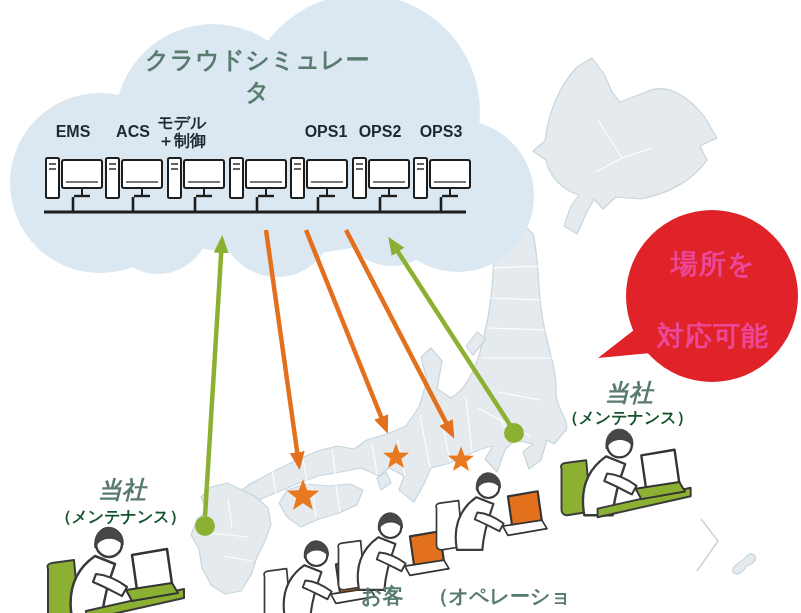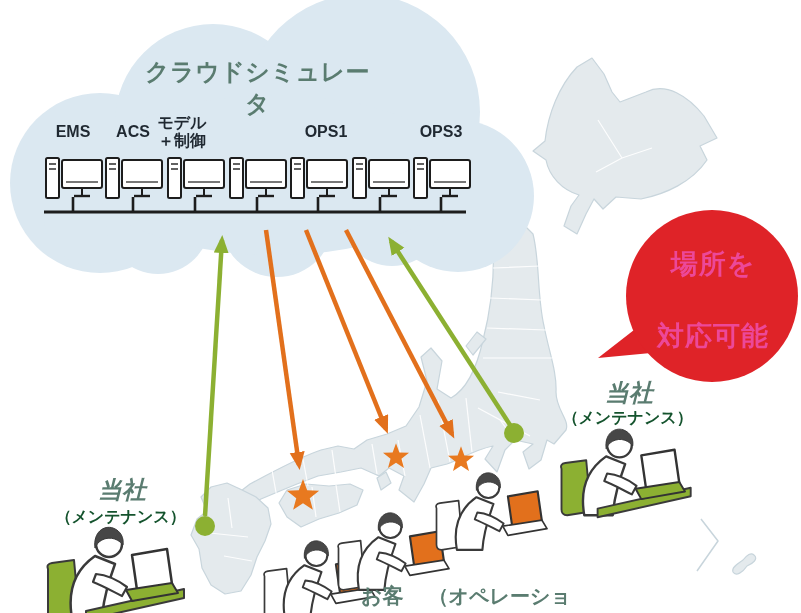--- a/index.html
+++ b/index.html
@@ -2,21 +2,21 @@
 <html><head>
 <meta charset="utf-8">
 <style>
   html,body{margin:0;padding:0;background:#fff;}
   .stage{
     position:relative;width:801px;height:613px;overflow:hidden;background:#ffffff;
     font-family:"Liberation Sans","DejaVu Sans",sans-serif;
   }
   .stage svg.gfx{position:absolute;left:0;top:0;}
   .lbl{position:absolute;display:flex;align-items:center;justify-content:center;text-align:center;}
-  .cloud-title{left:135px;top:72px;width:245px;height:32px;font-size:24px;font-weight:bold;color:#5a7c70;letter-spacing:.5px;}
+  .cloud-title{left:135px;top:60px;width:245px;height:32px;font-size:24px;font-weight:bold;color:#5a7c70;letter-spacing:.5px;}
   .unit-lbl{top:112px;width:72px;height:40px;font-size:16px;font-weight:bold;color:#1f2831;white-space:pre-line;line-height:1.12;}
   .u0{left:37px}.u1{left:97px}.u2{left:146px}.u3{left:221px}.u4{left:290px}.u5{left:344px}.u6{left:405px}
   .bubble-line{left:627px;width:172px;height:34px;font-size:27px;font-weight:bold;color:#ec4899;letter-spacing:1px;}
   .b1{top:247px}.b2{top:283px}.b3{top:319px}
   .teal-main{font-size:24px;font-weight:bold;color:#5a7c70;font-style:italic;}
   .teal-sub{font-size:16px;font-weight:bold;color:#14532d;}
   .ml-1{left:76px;top:477px;width:92px;height:26px;}
   .ml-2{left:38px;top:506px;width:165px;height:22px;}
   .mr-1{left:583px;top:380px;width:92px;height:26px;}
   .mr-2{left:545px;top:407px;width:165px;height:22px;}
@@ -184,20 +184,21 @@
     </g>
   </svg>
 
   <div class="lbl cloud-title">クラウドシミュレータ</div>
 
   <div class="lbl unit-lbl u0">EMS</div>
   <div class="lbl unit-lbl u1">ACS</div>
   <div class="lbl unit-lbl u2">モデル
 ＋制御</div>
   <div class="lbl unit-lbl u4">OPS1</div>
+  <div class="lbl unit-lbl u5">OPS2</div>
   <div class="lbl unit-lbl u6">OPS3</div>
 
   <div class="lbl bubble-line b1">場所を</div>
   <div class="lbl bubble-line b3">対応可能</div>
 
   <div class="lbl teal-main ml-1">当社</div>
   <div class="lbl teal-sub ml-2">（メンテナンス）</div>
 
   <div class="lbl teal-main mr-1">当社</div>
   <div class="lbl teal-sub mr-2">（メンテナンス）</div>

